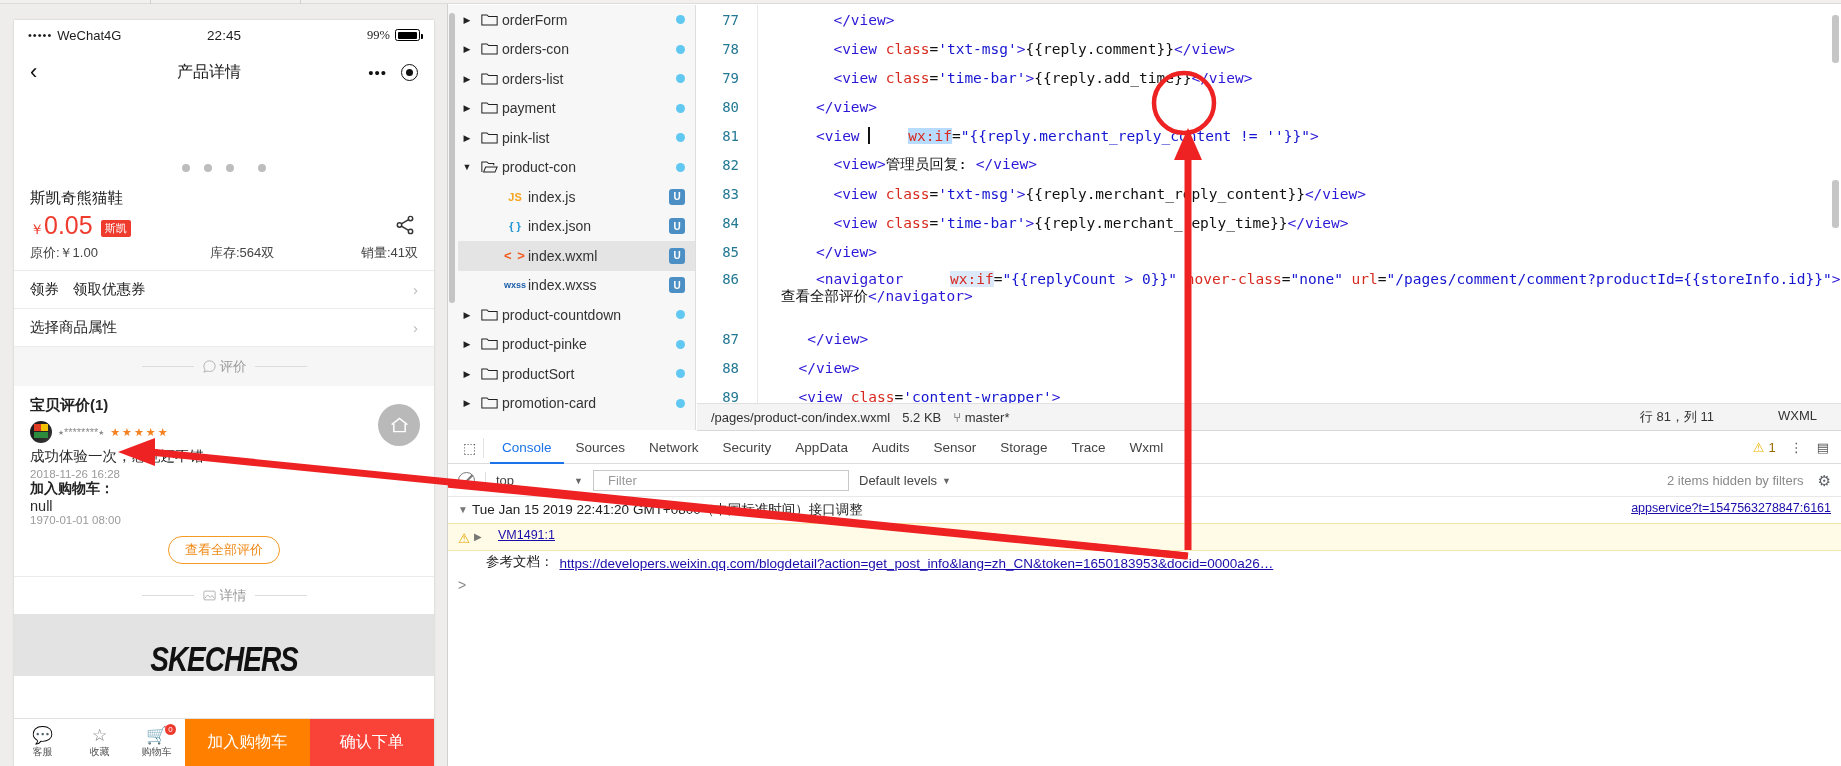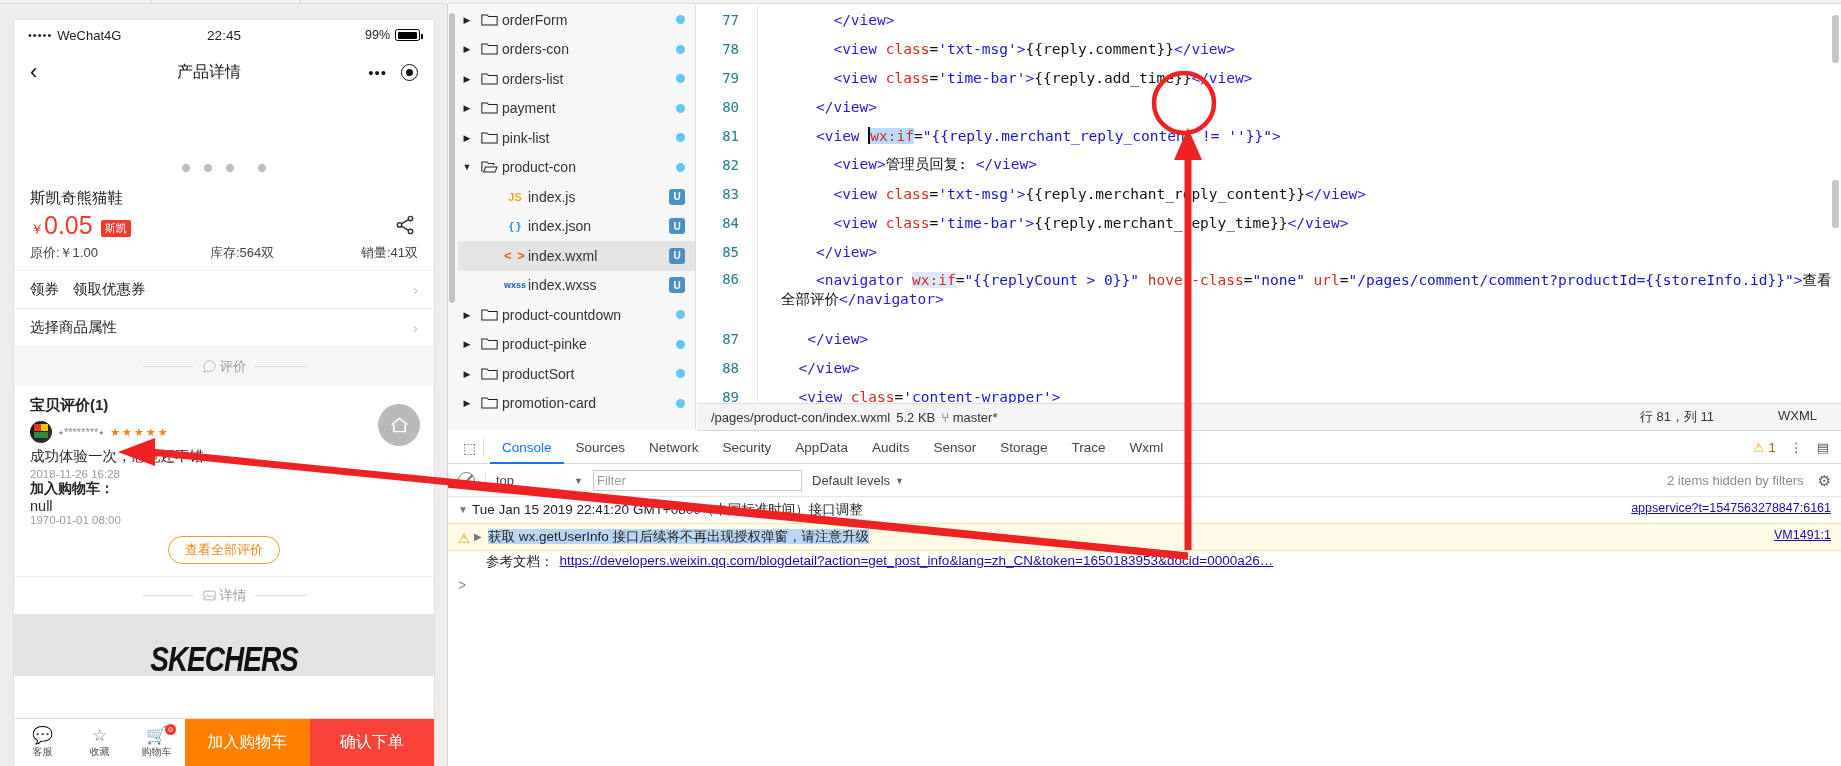--- a/index.html
+++ b/index.html
@@ -20,21 +20,21 @@
   .sim-topstrip .seg{position:absolute;top:0;width:1px;height:4px;background:#cfcfcf;}
   .phone {
     position:absolute; left:14px; top:20px; width:420px; height:746px;
     background:#ffffff; overflow:hidden;
     box-shadow: 0 0 2px rgba(0,0,0,.18);
   }
   .status-bar{display:flex;align-items:center;height:30px;padding:0 14px;font-size:13px;color:#1c1c1c;}
   .sb-left{display:flex;align-items:center;gap:5px;flex:1;}
   .sb-dots{letter-spacing:1px;font-size:11px;}
   .sb-center{flex:0 0 auto;font-size:13.5px;font-weight:500;text-align:right;}
-  .sb-right{flex:1;display:flex;align-items:center;justify-content:flex-end;gap:5px;font-size:12.5px;}
+  .sb-right{flex:1;display:flex;align-items:center;justify-content:flex-end;gap:5px;font-size:12.5px;font-family:Liberation Serif, serif;}
   .battery{width:25px;height:12px;border:1px solid #000;border-radius:2.5px;position:relative;padding:1.5px;}
   .battery::after{content:"";position:absolute;right:-3.5px;top:3.5px;width:2px;height:5px;background:#000;border-radius:0 1px 1px 0;}
   .battery i{display:block;height:100%;width:97%;background:#000;border-radius:1px;}
 
   .nav-bar{display:flex;align-items:center;height:44px;padding:0 16px;}
   .nav-back{font-size:22px;line-height:1;color:#111;width:40px;}
   .nav-title{flex:1;text-align:center;font-size:16px;color:#1a1a1a;}
   .nav-caps{display:flex;align-items:center;gap:14px;width:70px;justify-content:flex-end;}
   .caps-dots{font-size:15px;letter-spacing:1px;color:#111;}
   .caps-target{width:17px;height:17px;border:1.7px solid #111;border-radius:50%;display:flex;align-items:center;justify-content:center;}
@@ -118,60 +118,60 @@
   .editor{position:absolute;left:249px;top:5px;right:0;height:398px;background:#fff;overflow:hidden;}
   .code{position:absolute;left:0;top:0;right:0;font-family:"DejaVu Sans Mono","Liberation Mono",monospace;font-size:14.5px;}
   .cline{display:flex;height:29px;align-items:center;}
   .lnum{flex:0 0 60px;text-align:right;padding-right:18px;color:#237893;font-size:14px;}
   .gutter{flex:0 0 24px;border-left:1px solid #e8e8e8;height:29px;}
   .ctext{flex:1;white-space:pre;color:#222;position:relative;}
   .tk-tag{color:#2b18d6;}
   .tk-attr{color:#d72a1f;}
   .tk-str{color:#1515d1;}
   .tk-txt{color:#111;}
-  .hl{background:#b8dcff;}
+  .hl{background:#b8dcff;margin-left:38px;}
   .cursor-bar{display:inline-block;width:2px;height:17px;background:#111;vertical-align:-3px;}
 
   
-  .ed-status{position:absolute;left:249px;top:403px;right:0;height:28px;background:#f4f4f4;border-top:1px solid #e0e0e0;border-bottom:1px solid #d8d8d8;display:flex;align-items:center;font-size:13px;color:#333;padding:0 14px;gap:6px;}
+  .ed-status{position:absolute;left:249px;top:403px;right:0;height:28px;background:#f4f4f4;border-top:1px solid #e0e0e0;border-bottom:1px solid #d8d8d8;display:flex;align-items:center;font-size:13px;color:#333;padding:0 14px;gap:12px;}
   .eds-right{margin-left:auto;display:flex;gap:64px;padding-right:10px;}
   .branch-ico{font-size:13px;}
 
   
   .dt-tabs{position:absolute;left:0;top:432px;right:0;height:32px;background:#fff;border-bottom:1px solid #dcdcdc;display:flex;align-items:center;padding-left:8px;gap:0;}
   .dt-cursor-ico{width:28px;display:flex;align-items:center;justify-content:center;color:#555;font-size:14px;border-right:1px solid #e3e3e3;height:20px;margin-right:6px;}
   .dt-tab{padding:0 12px;height:32px;line-height:32px;font-size:13.5px;color:#444;white-space:nowrap;}
   .dt-tab.active{color:#1a73e8;border-bottom:2px solid #1a73e8;}
   .dt-right{margin-left:auto;display:flex;align-items:center;gap:14px;padding-right:12px;font-size:13px;color:#555;}
   .warn-cnt{color:#9a6b00;display:flex;align-items:center;gap:4px;}
   .tri-warn{color:#f0b400;font-size:13px;}
 
   
   .cons-bar{position:absolute;left:0;top:465px;right:0;height:32px;border-bottom:1px solid #e8e8e8;display:flex;align-items:center;gap:10px;padding:0 10px;font-size:13px;color:#444;background:#fff;}
   .no-ico{width:17px;height:17px;border:1.6px solid #777;border-radius:50%;position:relative;}
   .no-ico::after{content:"";position:absolute;left:-1px;top:6.5px;width:17px;height:1.6px;background:#777;transform:rotate(-45deg);}
   .sep-v{width:1px;height:18px;background:#e0e0e0;}
   .top-sel{display:flex;align-items:center;gap:60px;}
   .caret{font-size:9px;color:#666;}
-  .filter-box{width:209px;height:21px;border:1px solid #c9c9c9;background:#fff;font-size:13px;color:#9a9a9a;padding:0 3px;line-height:19px;}
+  .filter-box{width:256px;height:21px;border:1px solid #c9c9c9;background:#fff;font-size:13px;color:#9a9a9a;padding:0 14px;line-height:19px;}
   .levels{display:flex;align-items:center;gap:5px;}
   .cons-right{margin-left:auto;display:flex;align-items:center;gap:14px;color:#8a8a8a;font-size:13px;}
   .gear{font-size:15px;color:#5f6368;}
 
   
   .cons-body{position:absolute;left:0;top:497px;right:0;bottom:0;background:#fff;font-size:13.5px;}
   .crow{display:flex;align-items:flex-start;padding:4px 10px;}
   .crow .arrow{width:14px;color:#777;font-size:10px;padding-top:3px;}
   .crow .ctxt{flex:1;color:#222;}
   .crow .src{color:#1a0dab;text-decoration:underline;font-size:12.5px;white-space:nowrap;padding-left:10px;}
   .warn-row{background:#fffbe6;border-top:1px solid #f5e6a8;border-bottom:1px solid #f5e6a8;}
   .warn-row .wico{color:#e3a400;width:16px;padding-top:2px;}
   .warn-row .src{color:#1a0dab;}
   .sel-blue{background:#b9d6f5;}
-  .docs-line{padding:2px 10px 2px 38px;display:flex;gap:6px;}
+  .docs-line{padding:2px 10px 2px 38px;display:flex;gap:6px;align-items:flex-end;}
   .docs-line .lbl{color:#222;}
   .docs-line a{color:#1a0dab;text-decoration:underline;word-break:break-all;}
   .prompt{padding:4px 10px;color:#888;font-size:14px;}
 
   
   .ann{position:absolute;pointer-events:none;}
   .far-right-scroll{position:absolute;right:2px;top:10px;width:7px;height:48px;background:#c6c6c6;border-radius:3px;}
   .far-right-scroll2{position:absolute;right:2px;top:175px;width:7px;height:48px;background:#c6c6c6;border-radius:3px;}
 </style>
 </head>
@@ -599,23 +599,20 @@
     <div class="cons-body">
       <div class="crow">
         <span class="arrow">▼</span>
         <span class="ctxt">Tue Jan 15 2019 22:41:20 GMT+0800（中国标准时间）接口调整</span>
         <span class="src">appservice?t=1547563278847:6161</span>
       </div>
 
       <div class="crow warn-row">
         <span class="wico">⚠</span>
         <span class="arrow">▶</span>
-        <span class="ctxt">
-          <span class="sel-blue">获取 wx.getUserInfo 接口后续将不再出现授权弹窗，请注意升级</span>
-        </span>
         <span class="src">VM1491:1</span>
       </div>
       <div class="docs-line">
         <span class="lbl">参考文档：</span>
         <a href="#">https://developers.weixin.qq.com/blogdetail?action=get_post_info&amp;lang=zh_CN&amp;token=1650183953&amp;docid=0000a26…</a>
       </div>
 
       <div class="prompt">&gt;</div>
     </div>
 

